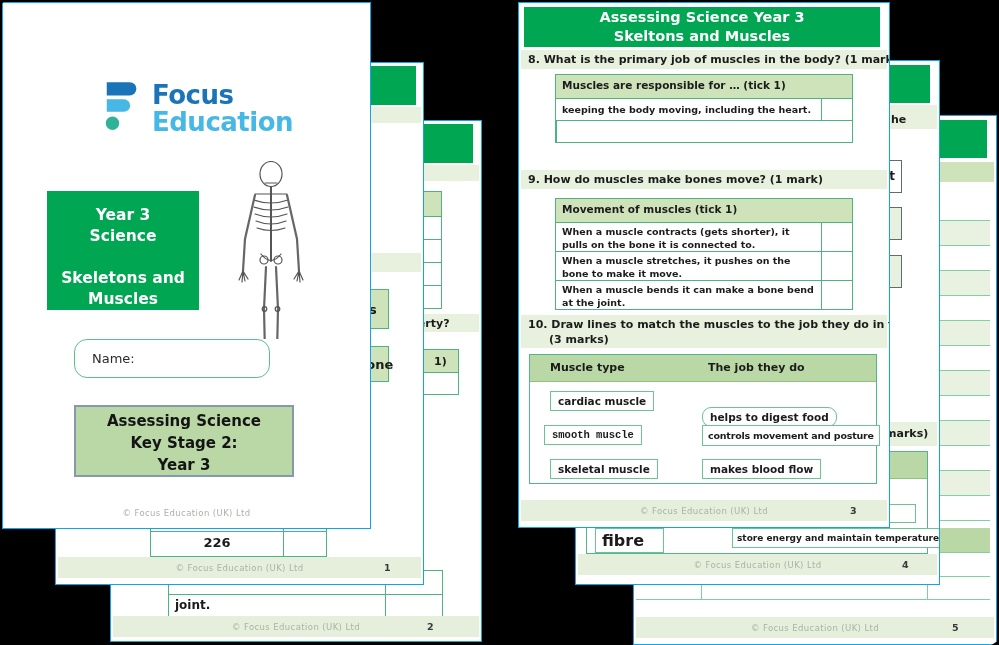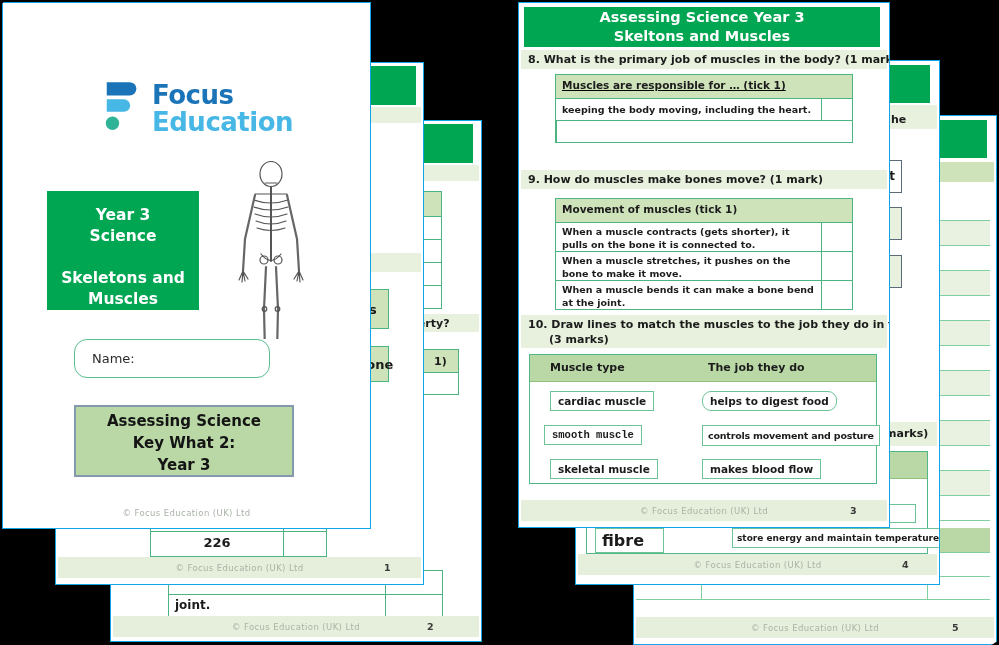--- a/index.html
+++ b/index.html
@@ -179,21 +179,21 @@
         <path d="M46 192 l9 6 M46 192 l7 8"></path>
       </g>
     </svg>
 
     <div class="nameBox" style="left:71px;top:336px;width:196px;height:39px;">
       <span style="position:absolute;left:17px;top:11px;font-size:13px;color:#2b2b2b;">Name:</span>
     </div>
 
     <div class="seriesBox" style="left:71px;top:402px;width:220px;height:72px;padding-top:3px;">
       <div>Assessing Science</div>
-      <div>Key What 2:</div>
+      <div>Key Stage 2:</div>
       <div>Year 3</div>
     </div>
 
     <div class="coverFooter" style="top:505px;">© Focus Education (UK) Ltd</div>
   </div>
 
   <div class="page" style="left:633px;top:115px;width:364px;height:530px;z-index:1;">
     <div class="gheader" style="left:5px;top:4px;width:348px;height:38px;"></div>
     <div style="position:absolute;left:2px;right:2px;top:46px;height:20px;background:#cfe3bb;"></div>
 
@@ -314,21 +314,21 @@
     <div class="gheader" style="left:5px;top:4px;width:356px;height:40px;padding-top:1px;box-sizing:border-box;">
       <div>Assessing Science Year 3</div>
       <div>Skeltons and Muscles</div>
     </div>
 
     <div class="band" style="top:47px;height:19px;">
       <div class="qtext">8.  What is the primary job of muscles in the body? (1 mark)</div>
     </div>
 
     <div class="ttable" style="left:36px;top:71px;width:298px;">
-      <div class="trow thead" style="height:23px;text-decoration:underline;">
+      <div class="trow thead" style="height:23px;">
           <div class="tmain">Muscles are responsible for … (tick 1)</div>
         </div>
       <div class="trow" style="height:22px;">
           <div class="tmain" style="padding-top:5px;">keeping the body moving, including the heart.</div>
           <div class="ttick"></div>
         </div>
       <div class="trow" style="height:22px;">
           <div class="ttick"></div>
         </div>
     </div>
@@ -361,21 +361,21 @@
     </div>
 
     <div class="mtable" style="left:10px;top:351px;width:348px;height:130px;">
       <div class="mthead">
         <span style="left:20px;">Muscle type</span>
         <span style="left:178px;">The job they do</span>
       </div>
       <div class="wbox" style="left:20px;top:36px;">cardiac muscle</div>
       <div class="wbox" style="left:14px;top:70px;font-family:Liberation Mono, monospace;">smooth muscle</div>
       <div class="wbox" style="left:20px;top:104px;">skeletal muscle</div>
-      <div class="wbox" style="left:172px;top:36px;border-radius:9px;">helps to digest food</div>
+      <div class="wbox" style="left:172px;top:52px;border-radius:9px;">helps to digest food</div>
       <div class="wbox" style="left:172px;top:70px;font-size:9.5px;letter-spacing:-0.2px;padding:4px 5px;">controls movement and posture</div>
       <div class="wbox" style="left:172px;top:104px;">makes blood flow</div>
     </div>
 
     <div class="footerband" style="top:497px;">
       <span>© Focus Education (UK) Ltd</span>
       <span class="pagenum">3</span>
     </div>
   </div>
 

